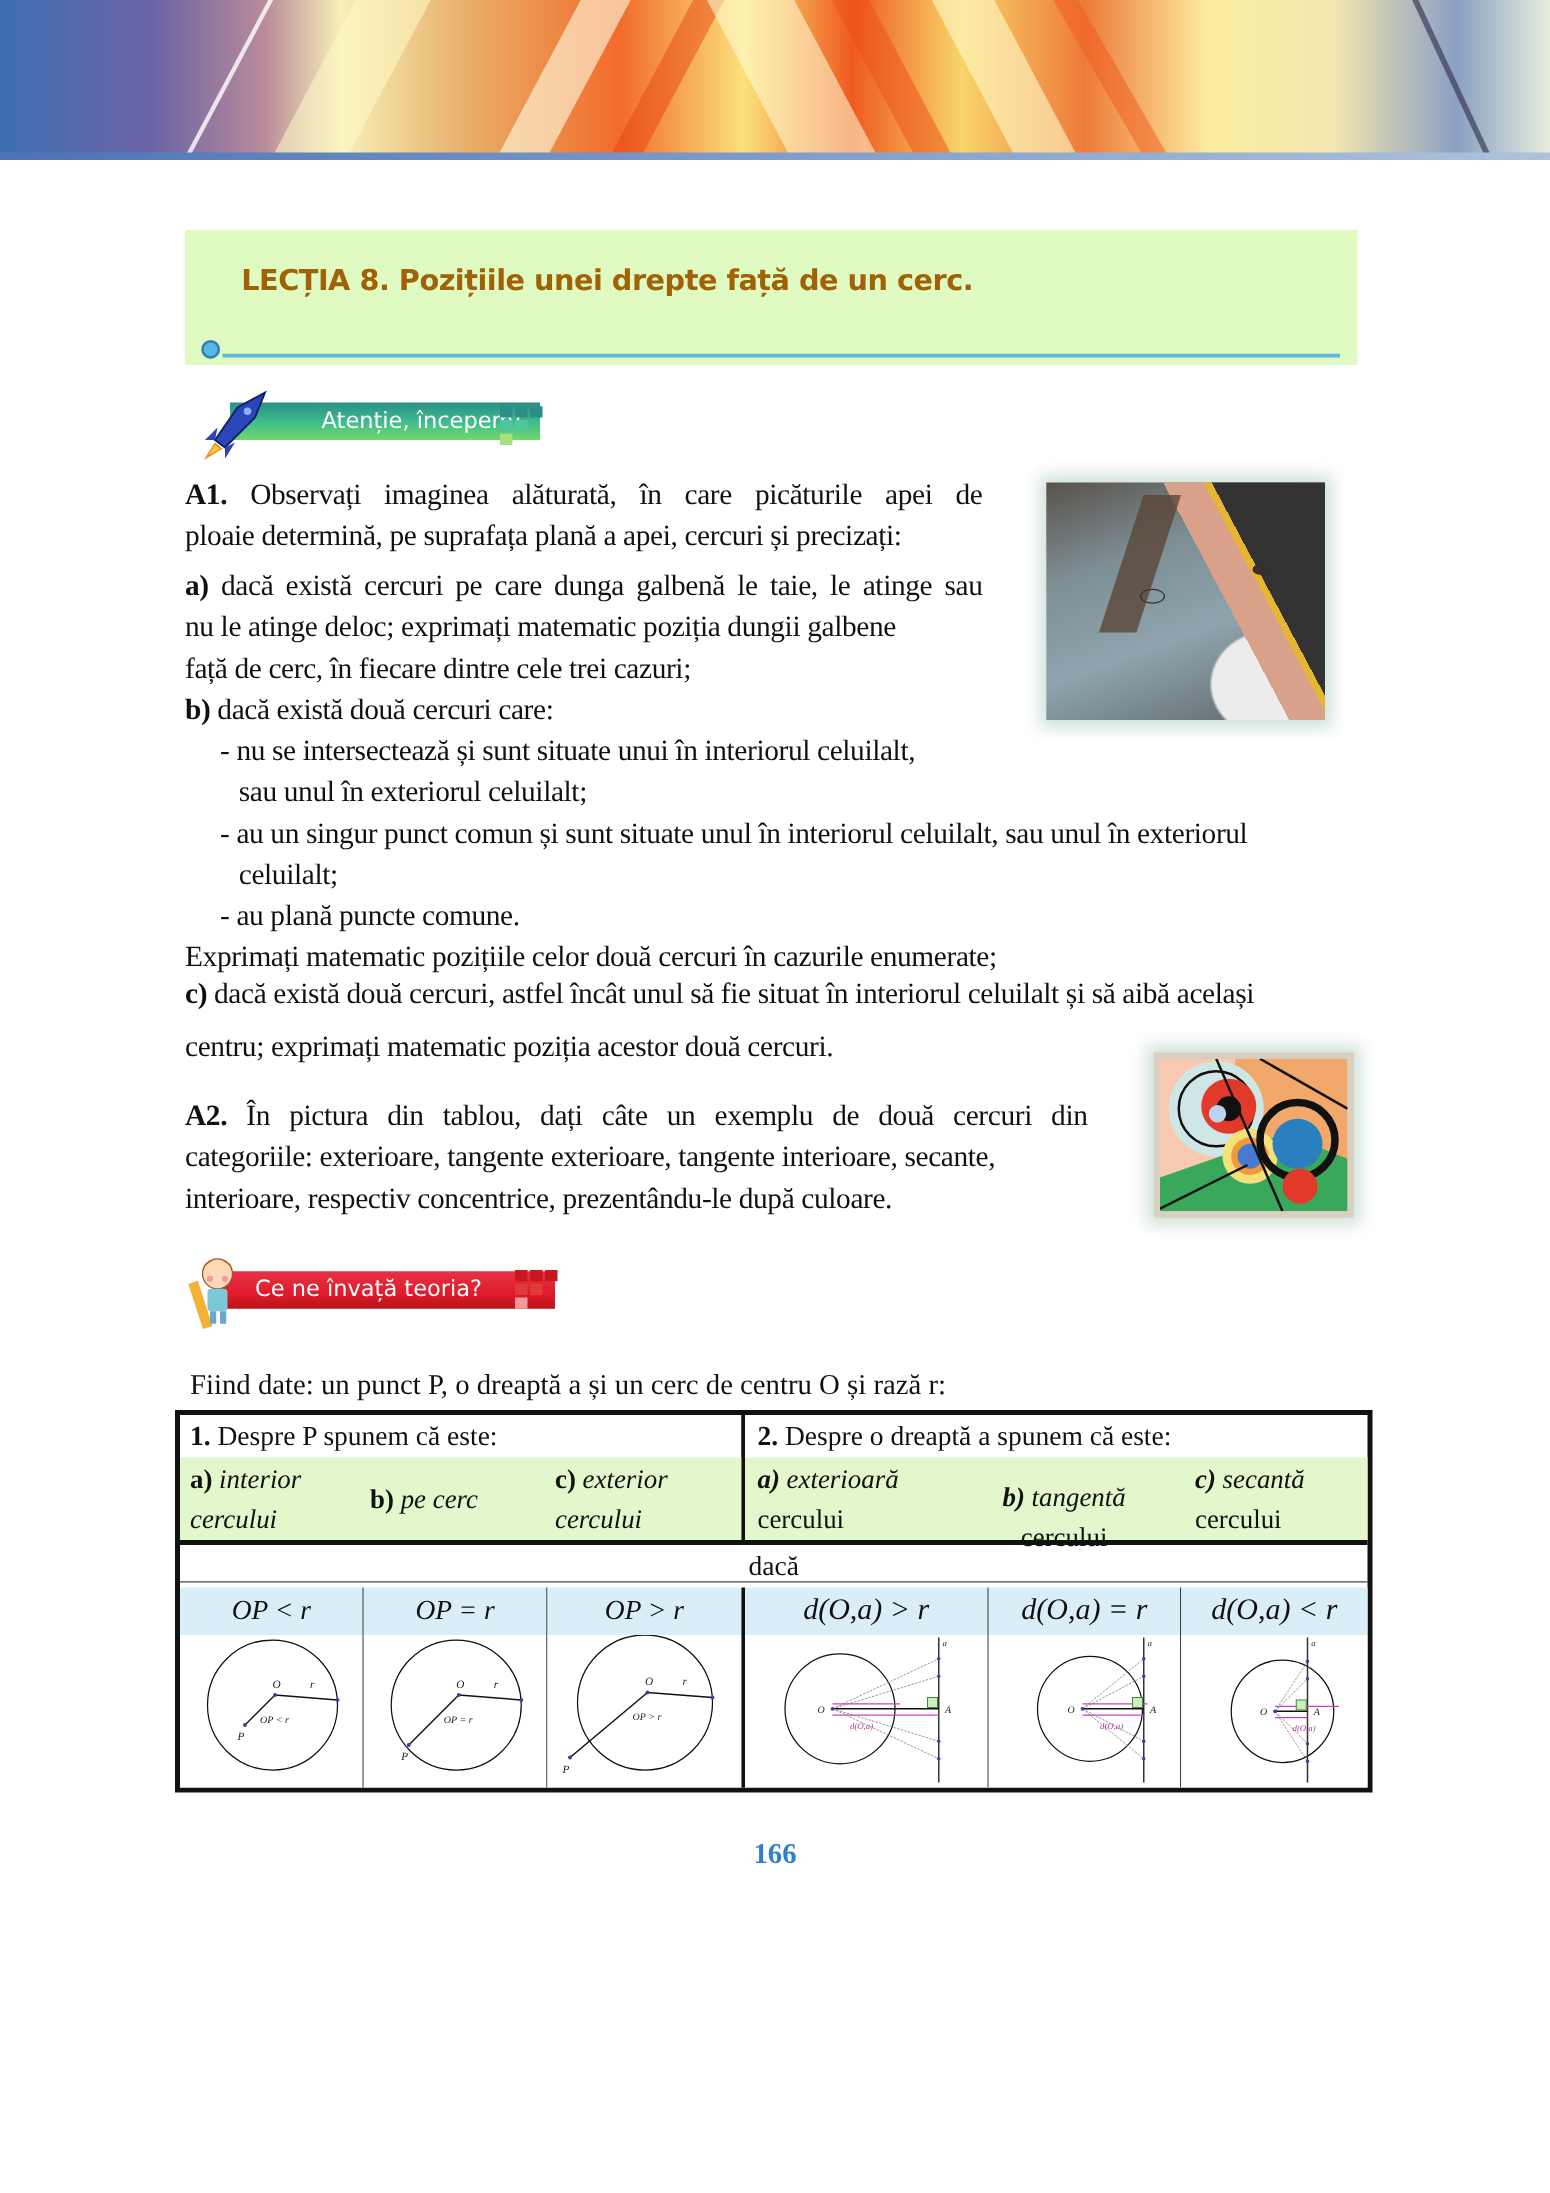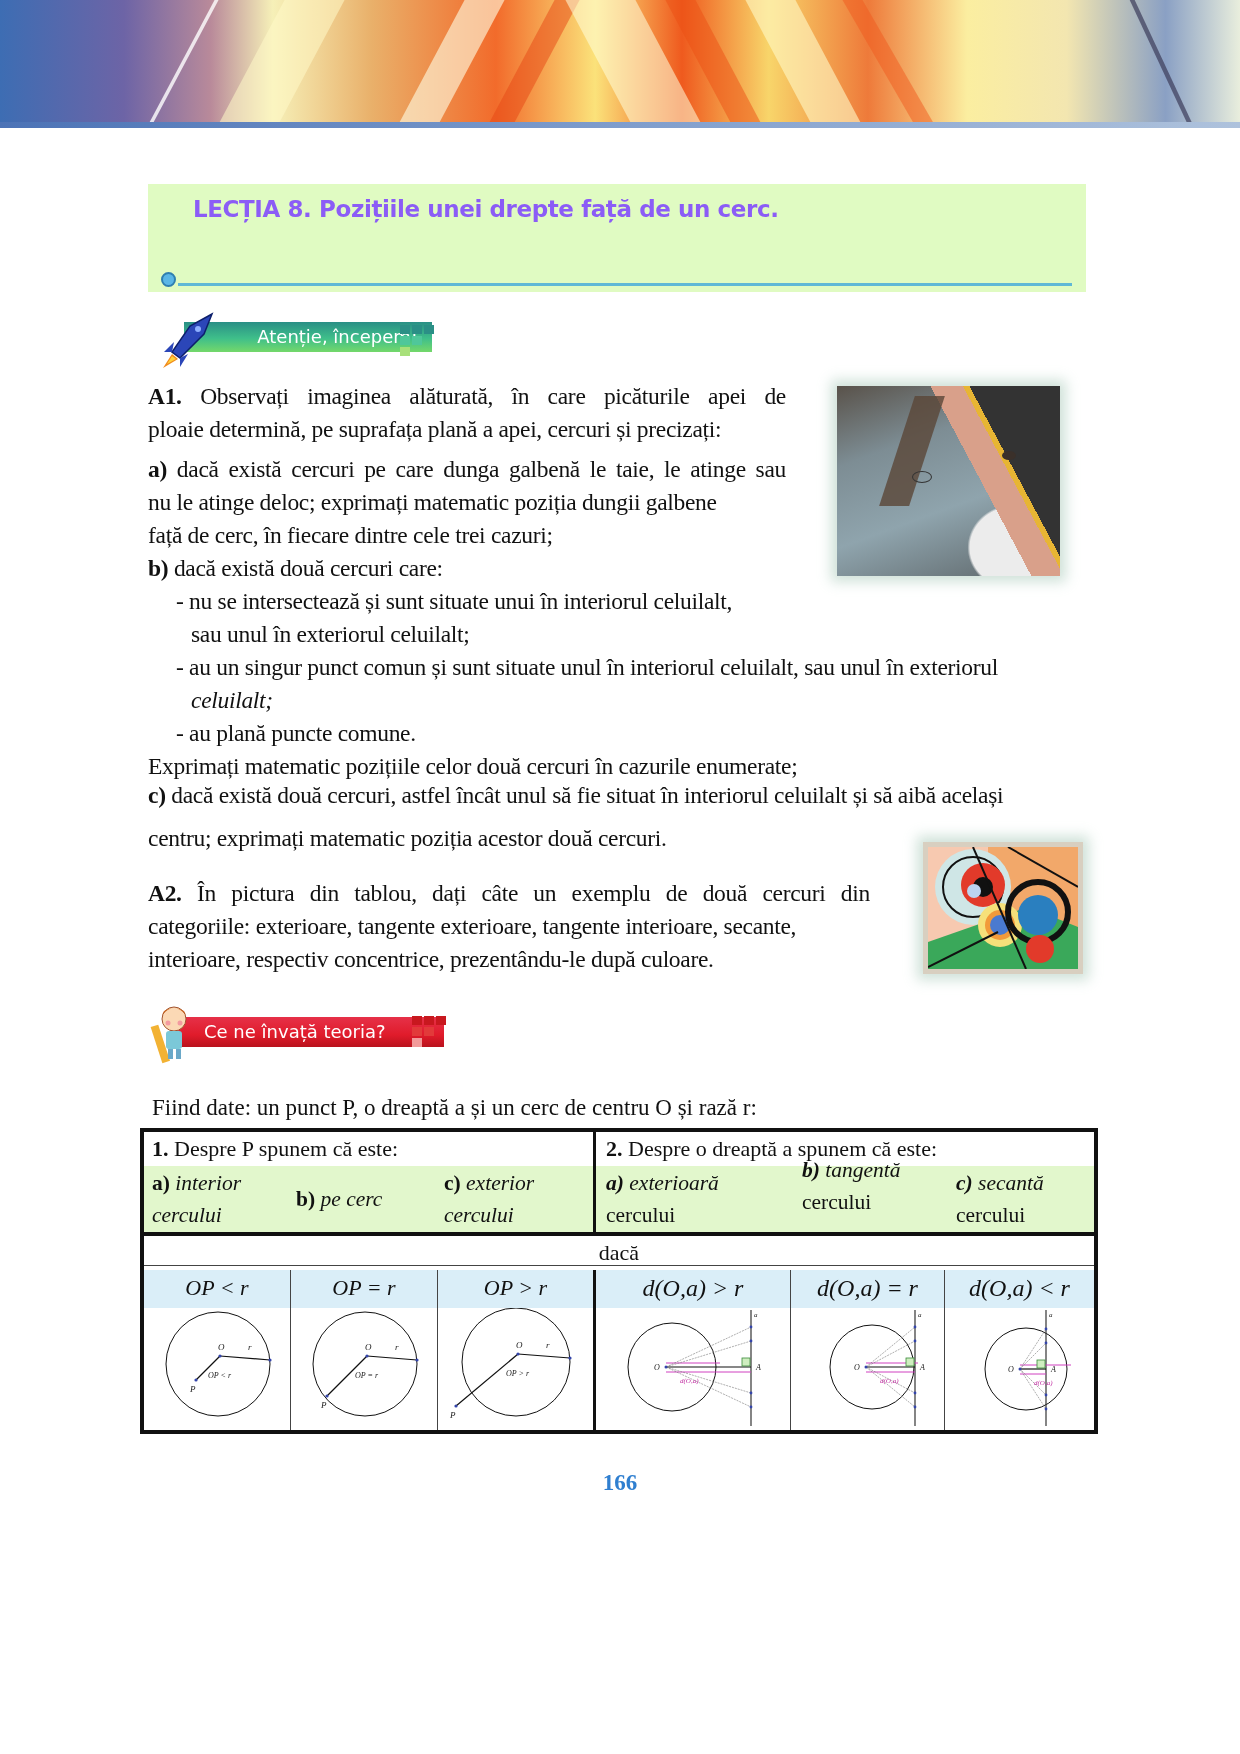--- a/index.html
+++ b/index.html
@@ -8,22 +8,22 @@
   
   .banner { position:absolute; left:0; top:0; width:1240px; height:128px; overflow:hidden;
     background:
       linear-gradient(115deg, transparent 0 40%, rgba(255,255,255,.0) 40%),
       linear-gradient(90deg,#3d6db3 0%,#6d64a6 10%,#b98a9a 17%,#f6f0b8 22%,#e9b06a 30%,#f26b2b 40%,#fbe27a 48%,#ef5a1e 55%,#f8d56a 62%,#ee7a3a 70%,#fbeea0 78%,#f3e6b0 86%,#8aa0c4 94%,#e9eedd 100%); }
   .banner .stripe { position:absolute; top:-20px; height:170px; transform:skewX(-28deg); }
   .banner .bar { position:absolute; left:0; bottom:0; width:1240px; height:6px;
     background:linear-gradient(90deg,#4c73b6,#7f9dcc,#aec2dc); }
   
   .title-box { position:absolute; left:148px; top:184px; width:938px; height:108px; background:#e0fbc2; }
-  .title-line1 { position:absolute; left:45px; top:12px; font-family:"DejaVu Sans", sans-serif; font-weight:bold;
-    font-size:23px; color:#8b5cf6; letter-spacing:-0.4px; }
+  .title-line1 { position:absolute; left:45px; top:28px; font-family:"DejaVu Sans", sans-serif; font-weight:bold;
+    font-size:23px; color:#a16207; letter-spacing:-0.4px; }
   .title-line2 { position:absolute; left:162px; top:54px; font-family:"DejaVu Sans", sans-serif; font-weight:bold;
     font-size:23px; color:#1a48c9; letter-spacing:-0.4px; }
   .title-rule { position:absolute; left:30px; top:99px; width:894px; height:3px; background:#5fb8d6; }
   .title-dot { position:absolute; left:13px; top:88px; width:15px; height:15px; border-radius:50%;
     background:#5ab6e6; border:2px solid #2f7fb0; box-sizing:border-box; }
   
   .badge { position:absolute; height:34px; }
   .badge .label { position:absolute; top:2px; height:30px; line-height:30px; padding:0 14px 0 34px;
     font-family:"DejaVu Sans", sans-serif; font-size:18px; color:#fff; white-space:nowrap; }
   .badge-green .label { left:24px; background:linear-gradient(180deg,#2a8f86 0%,#3fbf8a 55%,#74d86a 100%); width:200px; }
@@ -99,21 +99,21 @@
   <b>a)</b> <span>dacă există cercuri pe care dunga galbenă le taie, le atinge sau</span>
 </div>
 <div class="txt" style="left:148px;top:486px;">nu le atinge deloc; exprimați matematic poziția dungii galbene</div>
 <div class="txt" style="left:148px;top:519px;">față de cerc, în fiecare dintre cele trei cazuri;</div>
 <div class="txt" style="left:148px;top:552px;">
   <b>b)</b> <span>dacă există două cercuri care:</span>
 </div>
 <div class="txt" style="left:176px;top:585px;">- nu se intersectează și sunt situate unui în interiorul celuilalt,</div>
 <div class="txt" style="left:191px;top:618px;">sau unul în exteriorul celuilalt;</div>
 <div class="txt" style="left:176px;top:651px;">- au un singur punct comun și sunt situate unul în interiorul celuilalt, sau unul în exteriorul</div>
-<div class="txt" style="left:191px;top:684px;font-style:italic;">celuilalt;</div>
+<div class="txt" style="left:191px;top:684px;">celuilalt;</div>
 <div class="txt" style="left:176px;top:717px;">-  au plană puncte comune.</div>
 <div class="txt" style="left:148px;top:750px;">Exprimați matematic pozițiile celor două cercuri în cazurile enumerate;</div>
 <div class="txt" style="left:148px;top:779px;">
   <b>c)</b> <span>dacă există două cercuri, astfel încât unul să fie situat în interiorul celuilalt și să aibă același</span>
 </div>
 <div class="txt" style="left:148px;top:812px;margin-top:10px;">centru; exprimați matematic poziția acestor două cercuri.</div>
 
 <div class="photo" style="left:837px;top:386px;width:223px;height:190px;
      background:
        linear-gradient(62deg, transparent 0 60%, #d9a08a 60% 70%, #e7b534 70% 72%, #333 72% 100%),
@@ -199,21 +199,21 @@
     <b>b)</b> <i>pe cerc</i>
   </div>
   <div class="cell sub" style="left:300px;top:35px;">
     <b>c)</b> <i>exterior</i><br>
     <i>cercului</i>
   </div>
   <div class="cell sub" style="left:462px;top:35px;">
     <i><b>a)</b> <span>exterioară</span></i><br>
     <span>cercului</span>
   </div>
-  <div class="cell sub" style="left:658px;top:22px;">
+  <div class="cell sub" style="left:658px;top:50px;text-align:center;">
     <i><b>b)</b> <span>tangentă</span></i><br>
     <span>cercului</span>
   </div>
   <div class="cell sub" style="left:812px;top:35px;">
     <i><b>c)</b> <span>secantă</span></i><br>
     <span>cercului</span>
   </div>
 
   <div class="cell" style="left:0;top:100px;width:950px;height:4px;background:#111;"></div>
   <div class="cell head" style="left:0;top:104px;width:950px;height:30px;line-height:34px;text-align:center;border-bottom:1px solid #444;">dacă</div>

